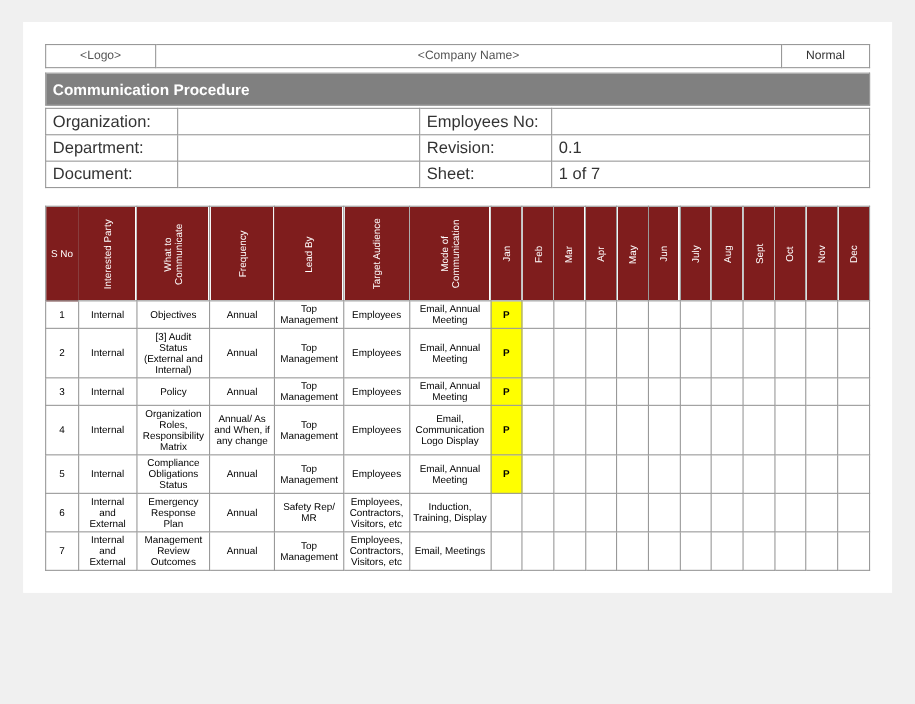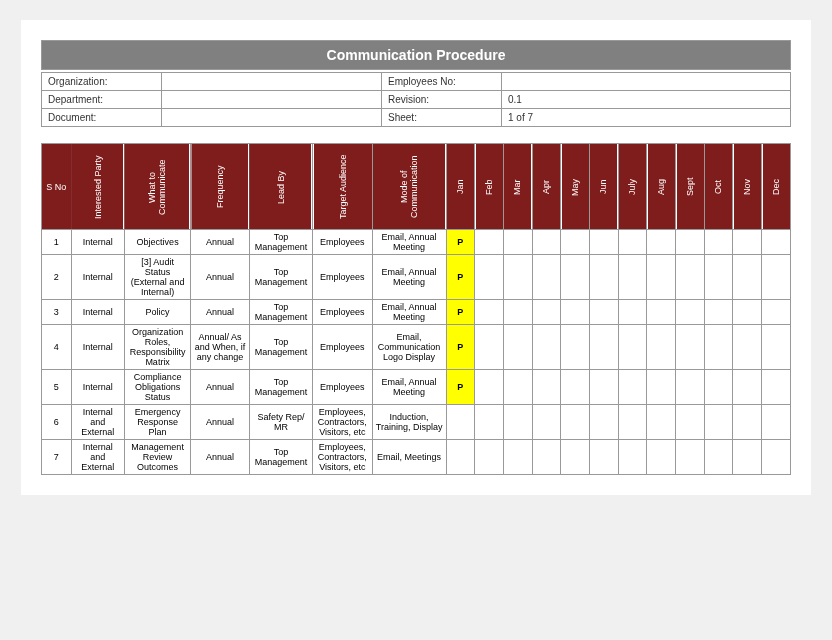--- a/index.html
+++ b/index.html
@@ -46,36 +46,35 @@
     }
     
     .title-row {
       width: 100%;
       border-collapse: collapse;
       margin-bottom: 2px;
     }
     .title-row td {
       background: #808080;
       color: #fff;
-      text-align: center;
       font-size: 14px;
       font-weight: bold;
       padding: 6px;
       border: 1px solid #999;
     }
     
     .info-table {
       width: 100%;
       border-collapse: collapse;
       margin-bottom: 16px;
     }
     .info-table td {
       border: 1px solid #999;
       padding: 3px 6px;
-      font-size: 10px;
+      font-size: 15px;
     }
     .info-label {
       width: 120px;
       color: #333;
       font-weight: normal;
     }
     .info-value {
       color: #333;
     }
     
@@ -115,20 +114,29 @@
     .highlight-yellow {
       background: #ffff00;
       font-weight: bold;
     }
   </style>
 </head>
 <body>
 
 <div class="page">
 
+  <table class="header-table">
+    <tbody>
+        <tr>
+      <td class="logo-cell">&lt;Logo&gt;</td>
+      <td class="company-cell">&lt;Company Name&gt;</td>
+      <td class="normal-cell">Normal</td>
+    </tr>
+  </tbody>
+    </table>
 
   <table class="title-row">
     <tbody>
         <tr>
       <td>Communication Procedure</td>
     </tr>
   </tbody>
     </table>
 
   <table class="info-table">

